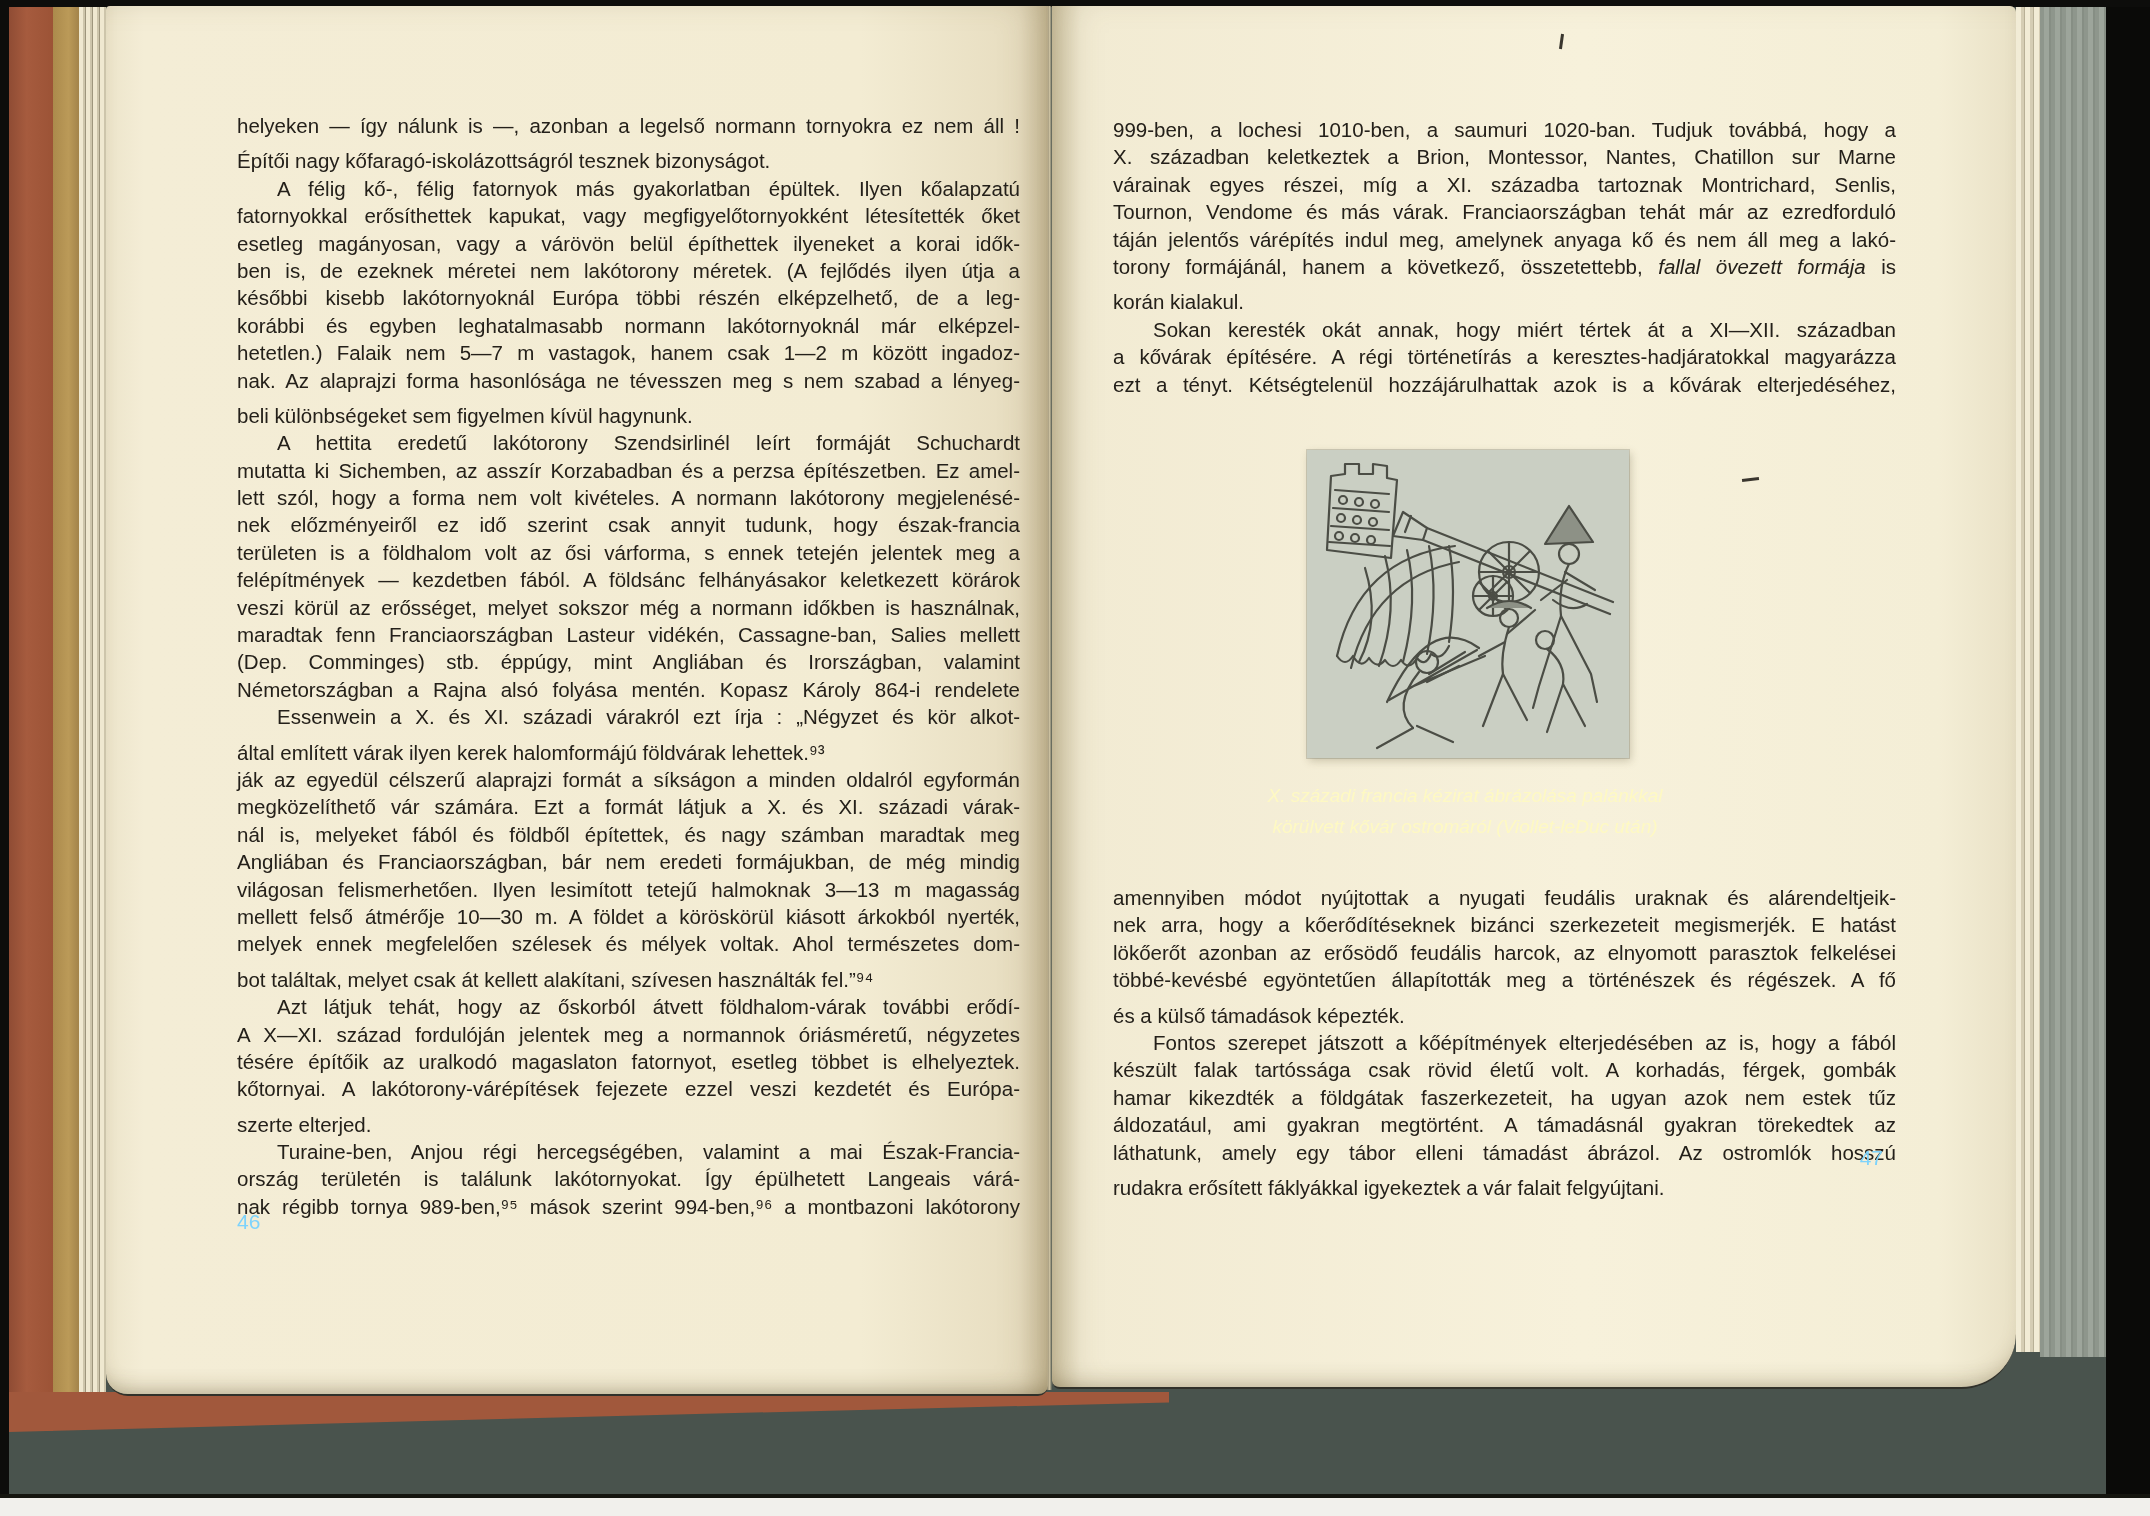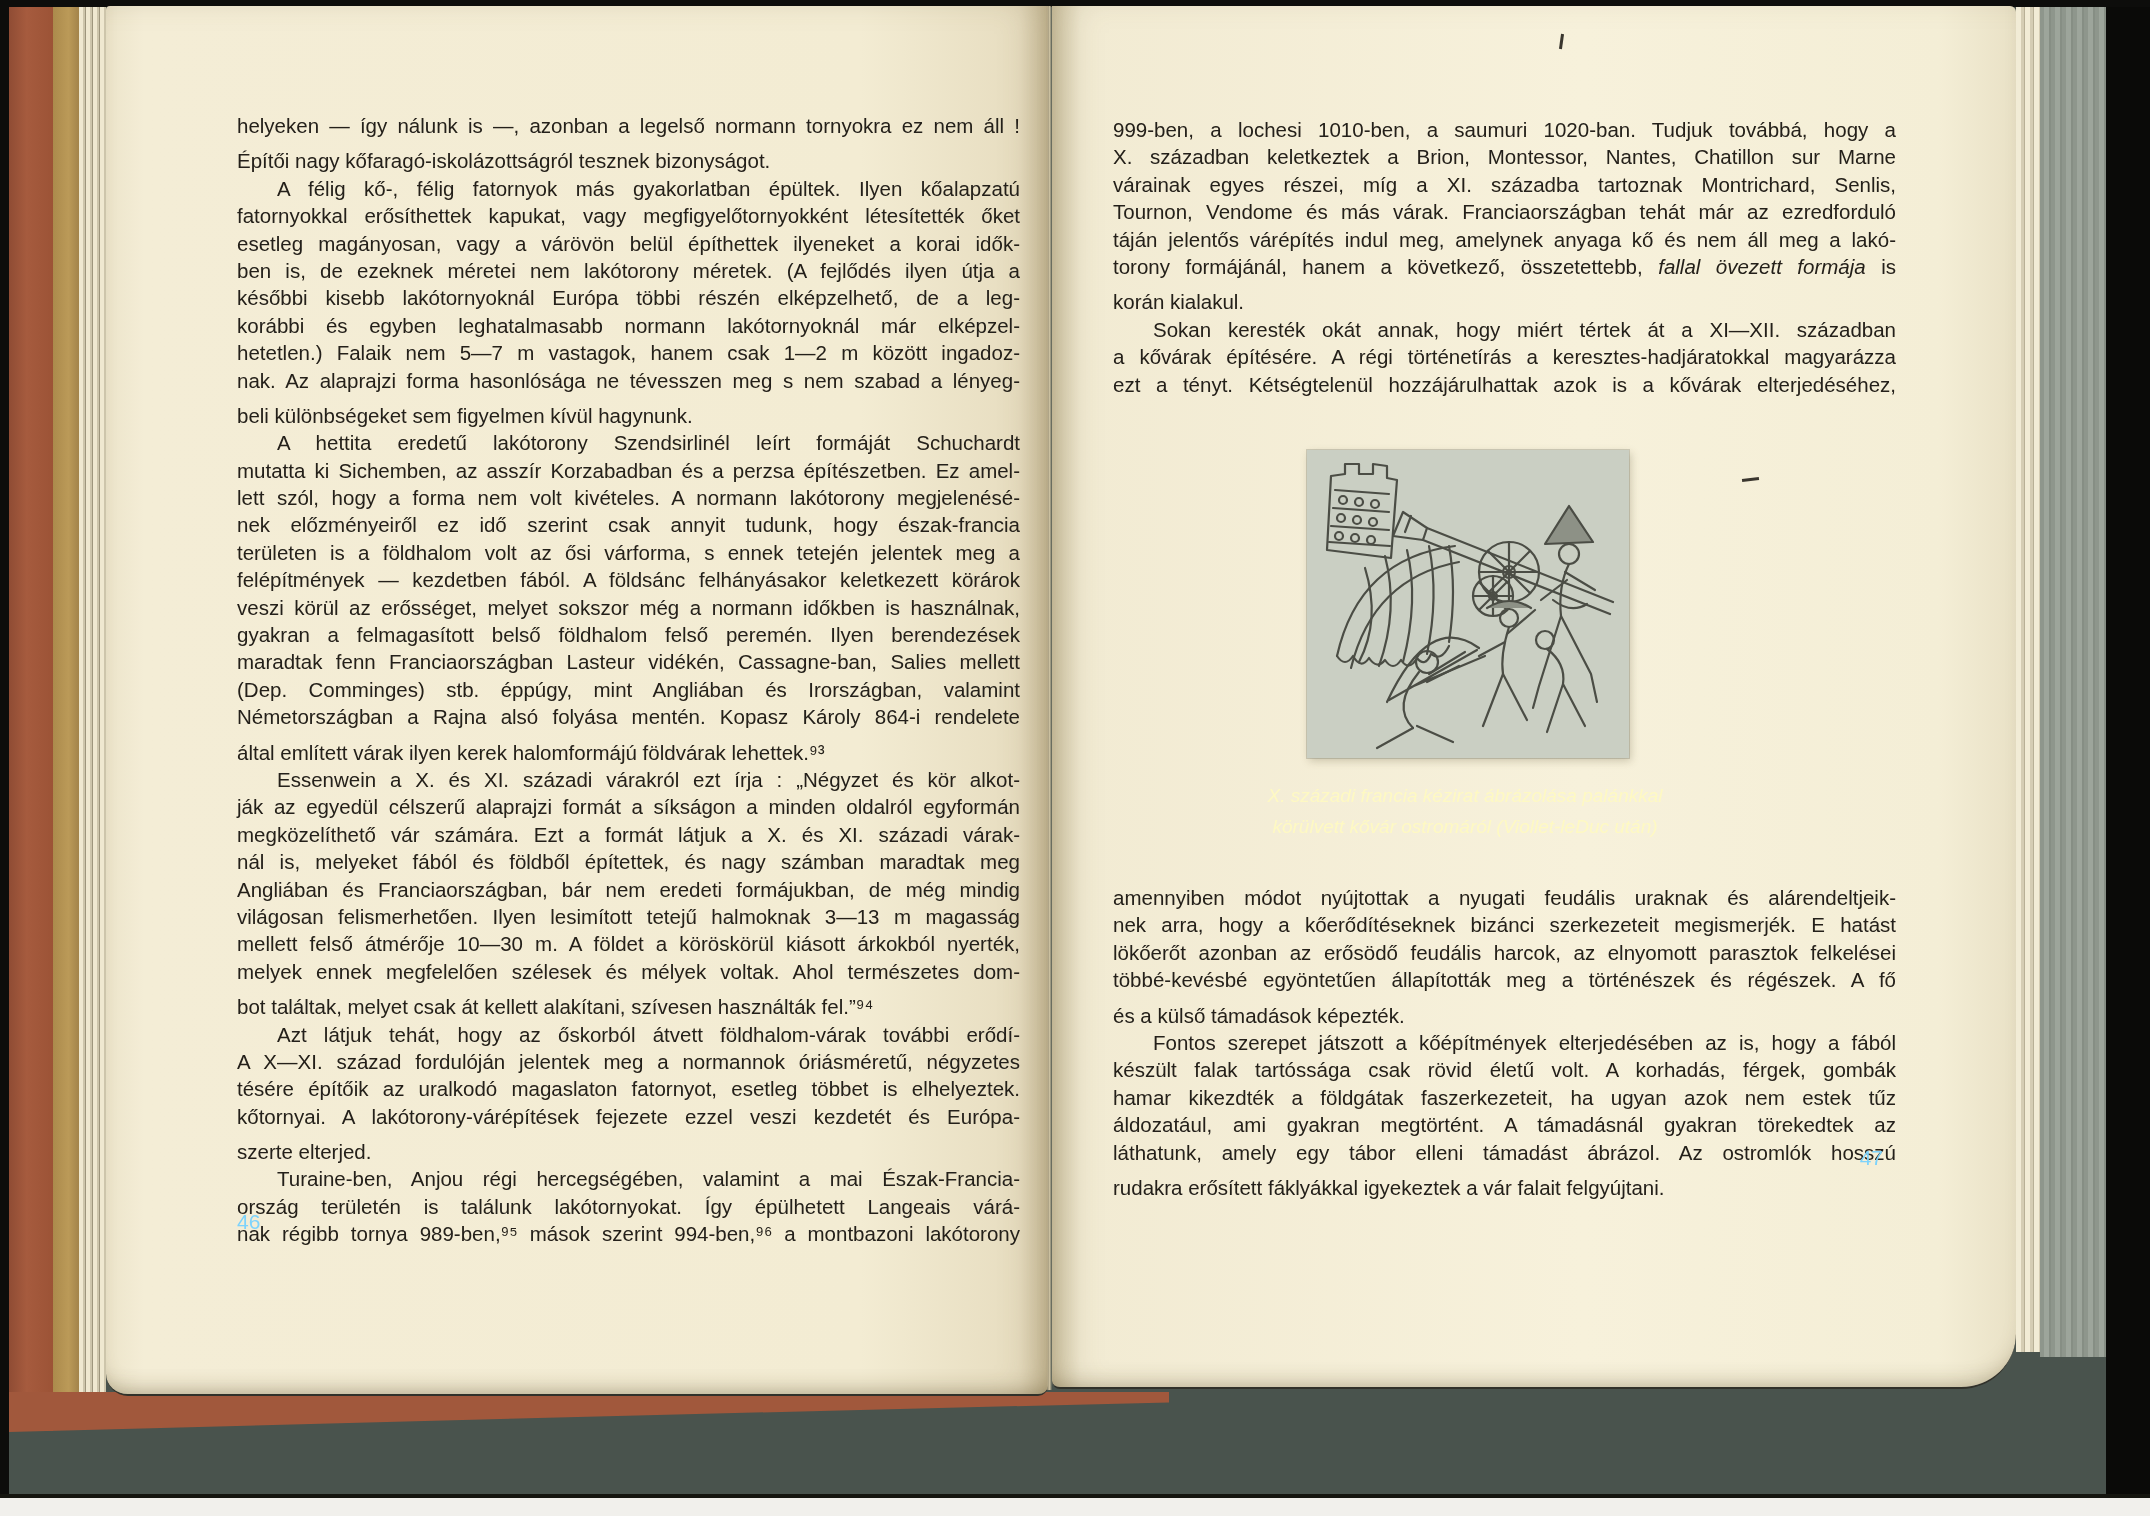--- a/index.html
+++ b/index.html
@@ -99,26 +99,25 @@
       <div class="ln">hetetlen.) Falaik nem 5—7 m vastagok, hanem csak 1—2 m között ingadoz-</div>
       <div class="ln">nak. Az alaprajzi forma hasonlósága ne tévesszen meg s nem szabad a lényeg-</div>
       <div class="ln end">beli különbségeket sem figyelmen kívül hagynunk.</div>
       <div class="ln ind">A hettita eredetű lakótorony Szendsirlinél leírt formáját Schuchardt</div>
       <div class="ln">mutatta ki Sichemben, az asszír Korzabadban és a perzsa építészetben. Ez amel-</div>
       <div class="ln">lett szól, hogy a forma nem volt kivételes. A normann lakótorony megjelenésé-</div>
       <div class="ln">nek előzményeiről ez idő szerint csak annyit tudunk, hogy észak-francia</div>
       <div class="ln">területen is a földhalom volt az ősi várforma, s ennek tetején jelentek meg a</div>
       <div class="ln">felépítmények — kezdetben fából. A földsánc felhányásakor keletkezett körárok</div>
       <div class="ln">veszi körül az erősséget, melyet sokszor még a normann időkben is használnak,</div>
-      <div class="ln">gyakran a felmagasított belső földhalom felső peremén. Ilyen berendezések</div>
       <div class="ln">maradtak fenn Franciaországban Lasteur vidékén, Cassagne-ban, Salies mellett</div>
       <div class="ln">(Dep. Comminges) stb. éppúgy, mint Angliában és Irországban, valamint</div>
       <div class="ln">Németországban a Rajna alsó folyása mentén. Kopasz Károly 864-i rendelete</div>
+      <div class="ln ind">Essenwein a X. és XI. századi várakról ezt írja : „Négyzet és kör alkot-</div>
       <div class="ln end">által említett várak ilyen kerek halomformájú földvárak lehettek.⁹³</div>
-      <div class="ln ind">Essenwein a X. és XI. századi várakról ezt írja : „Négyzet és kör alkot-</div>
       <div class="ln">ják az egyedül célszerű alaprajzi formát a síkságon a minden oldalról egyformán</div>
       <div class="ln">megközelíthető vár számára. Ezt a formát látjuk a X. és XI. századi várak-</div>
       <div class="ln">nál is, melyeket fából és földből építettek, és nagy számban maradtak meg</div>
       <div class="ln">Angliában és Franciaországban, bár nem eredeti formájukban, de még mindig</div>
       <div class="ln">világosan felismerhetően. Ilyen lesimított tetejű halmoknak 3—13 m magasság</div>
       <div class="ln">mellett felső átmérője 10—30 m. A földet a köröskörül kiásott árkokból nyerték,</div>
       <div class="ln">melyek ennek megfelelően szélesek és mélyek voltak. Ahol természetes dom-</div>
       <div class="ln end">bot találtak, melyet csak át kellett alakítani, szívesen használták fel.”⁹⁴</div>
       <div class="ln ind">Azt látjuk tehát, hogy az őskorból átvett földhalom-várak további erődí-</div>
       <div class="ln">A X—XI. század fordulóján jelentek meg a normannok óriásméretű, négyzetes</div>

